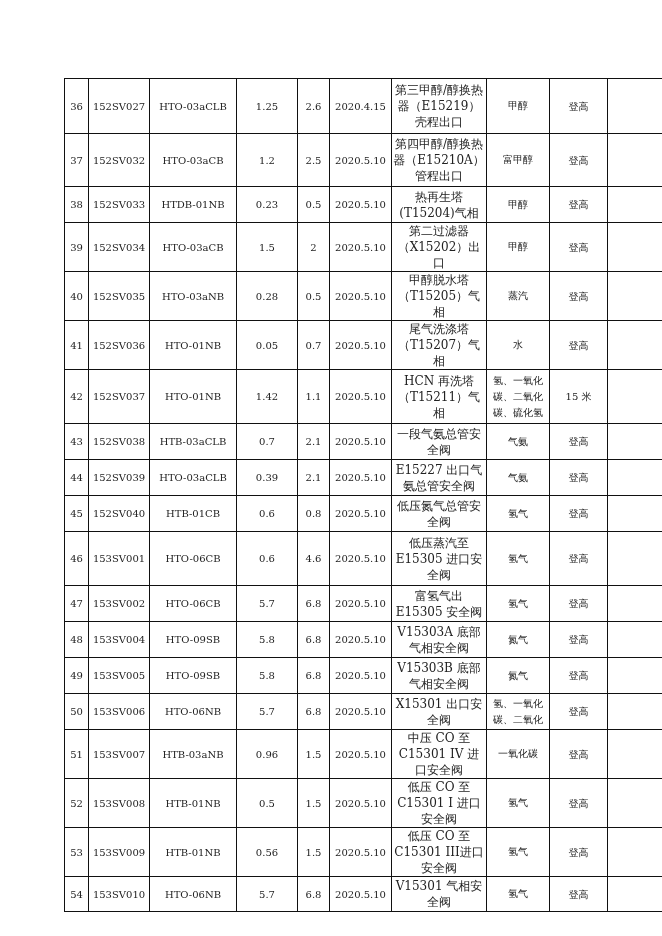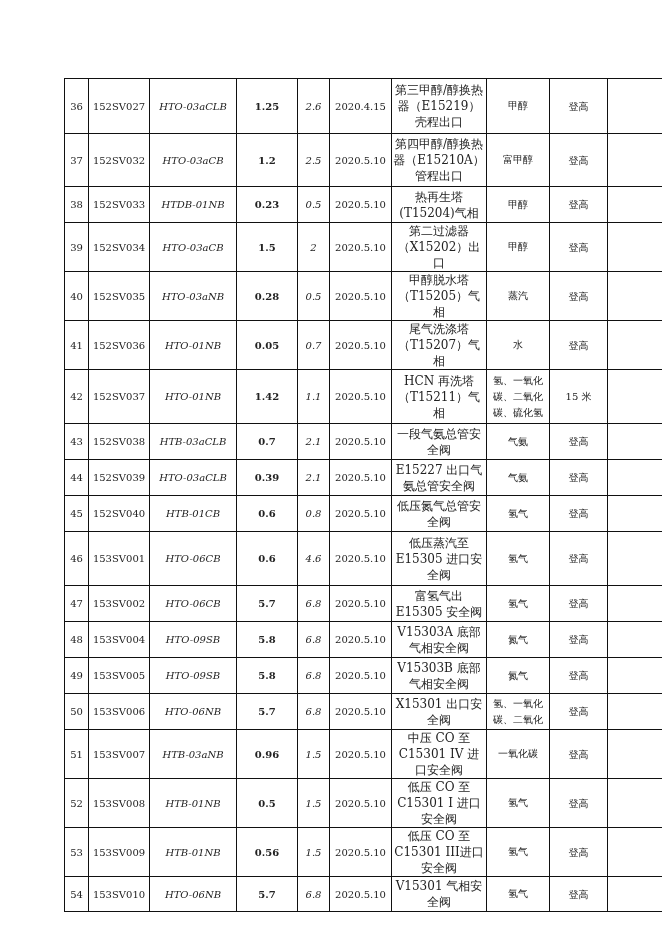--- a/index.html
+++ b/index.html
@@ -4,23 +4,23 @@
 <style>
   html, body { margin: 0; padding: 0; background: #ffffff; }
   body { width: 662px; height: 936px; position: relative; overflow: hidden;
          font-family: "DejaVu Serif", "Liberation Serif", serif; color: #222; }
   table.sv { position: absolute; left: 64px; top: 78px; border-collapse: collapse;
              table-layout: fixed; width: 584px; }
   table.sv td { border: 1.3px solid #111; text-align: center; vertical-align: middle;
                 font-size: 10px; line-height: 17px; padding: 0 1px; overflow: hidden; }
   table.sv td.c0 { width: 21px; }
   table.sv td.c1 { width: 58px; }
-  table.sv td.c2 { width: 84px; font-style: italic; }
-  table.sv td.c3 { width: 58px; font-weight: bold; }
-  table.sv td.c4 { width: 29px; font-style: italic; }
+  table.sv td.c2 { width: 84px; }
+  table.sv td.c3 { width: 58px; }
+  table.sv td.c4 { width: 29px; }
   table.sv td.c5 { width: 59px; }
   table.sv td.c6 { width: 92px; font-size: 12px; line-height: 16px; }
   table.sv td.c7 { width: 60px; line-height: 16px; }
   table.sv td.c8 { width: 55px; }
   table.sv td.c9 { width: 57px; }
 </style>
 </head>
 <body>
 
 <table class="sv">

